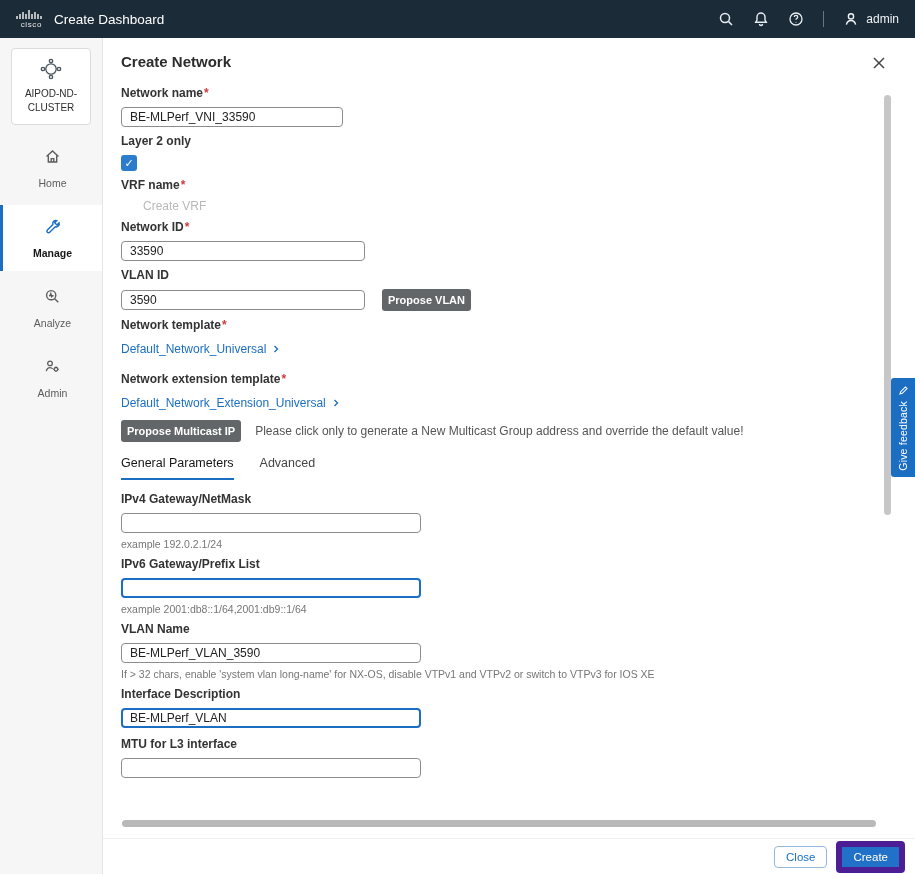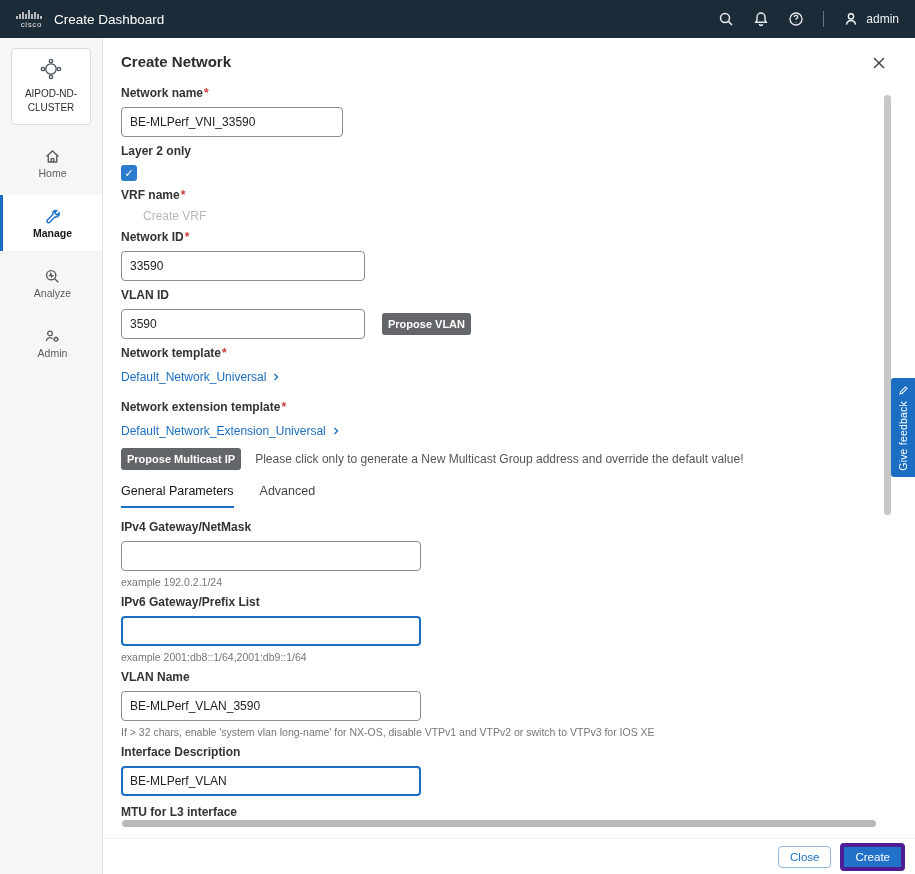--- a/index.html
+++ b/index.html
@@ -23,21 +23,21 @@
   .layout { display: flex; height: 836px; }
 
   
   .sidebar { width: 103px; background: #f6f6f6; border-right: 1px solid #e4e4e4;
              padding-top: 10px; flex-shrink: 0; }
   .cluster-card { margin: 0 11px 10px; background: #fff; border: 1px solid #dcdcdc;
                   border-radius: 4px; padding: 9px 4px 10px; text-align: center; cursor: pointer; }
   .cluster-card svg { width: 22px; height: 22px; margin: 0 auto; color: #47525c; }
   .cluster-name { font-size: 10px; color: #2c2c2c; margin-top: 7px; line-height: 1.35;
                   word-break: break-all; padding: 0 6px; }
-  .nav-item { display: flex; flex-direction: column; align-items: center; gap: 2px;
+  .nav-item { display: flex; flex-direction: column; align-items: center; gap: 12px;
               padding: 13px 0 12px; margin-top: 4px; color: #5c5c5c; font-size: 10.5px;
               cursor: pointer; border-left: 3px solid transparent; }
   .nav-item svg { width: 17px; height: 17px; }
   .nav-item.active { background: #fff; border-left-color: #1b6ec2; color: #171717; font-weight: bold; }
   .nav-item.active svg { color: #1b6ec2; }
 
   
   .panel { position: relative; flex: 1; background: #fff; }
   .panel-header { height: 48px; display: flex; align-items: flex-start;
                   justify-content: space-between; padding: 15px 26px 0 18px; }
@@ -47,21 +47,21 @@
   .form-area { position: absolute; top: 48px; left: 0; height: 733px; right: 14px;
                overflow: hidden; padding-left: 18px; }
 
   .lbl { font-size: 12px; font-weight: bold; color: #333; margin-bottom: 7px; }
   .lbl.req::after { content: "*"; color: #cf3b3b; margin-left: 1px; }
 
   .grp { margin-bottom: 7px; }
   .grp.mb9 { margin-bottom: 9px; }
   .grp.mb15 { margin-bottom: 15px; }
 
-  input.txt { height: 30px; border: 1px solid #8c8c8c; border-radius: 4px; padding: 0 8px;
+  input.txt { height: 20px; border: 1px solid #8c8c8c; border-radius: 4px; padding: 0 8px;
               font-size: 12px; font-family: "Liberation Sans", sans-serif; color: #222;
               background: #fff; outline: none; display: block; }
   input.txt.focused { border: 2px solid #1b6ec2; padding: 0 7px; }
   .w-s { width: 222px; }
   .w-m { width: 244px; }
   .w-sel { width: 248px; }
   .w-l { width: 300px; }
 
   .checkbox { width: 16px; height: 16px; background: #2b7ccc; border-radius: 3px;
               display: flex; align-items: center; justify-content: center; cursor: pointer; }
@@ -99,21 +99,21 @@
   .hscroll { position: absolute; top: 782px; left: 19px; width: 754px; height: 7px;
              background: #b9b9b9; border-radius: 4px; cursor: pointer; }
 
   
   .panel-footer { position: absolute; bottom: 0; left: 0; right: 0; height: 36px;
                   background: #fff; border-top: 1px solid #ededed; display: flex;
                   align-items: center; justify-content: flex-end; gap: 9px; padding-right: 10px; }
   .btn { font-family: "Liberation Sans", sans-serif; font-size: 11.5px; border-radius: 4px;
          padding: 4px 11px; cursor: pointer; }
   .btn-outline { background: #fff; color: #1b6ec2; border: 1px solid #93b9e0; }
-  .btn-primary { background: #2071c7; color: #fff; border: 4px solid #4c1d95; }
+  .btn-primary { background: #2071c7; color: #fff; border: 6px solid #4c1d95; }
 
   
   .feedback-tab { position: fixed; right: 0; top: 378px; width: 24px; height: 99px;
                   background: #1b6ec2; color: #fff; border-radius: 3px 0 0 3px;
                   display: flex; flex-direction: column; align-items: center;
                   justify-content: center; gap: 5px; cursor: pointer; }
   .feedback-tab .vtext { writing-mode: vertical-rl; transform: rotate(180deg);
                          font-size: 10.5px; letter-spacing: .2px; }
   .feedback-tab svg { width: 11px; height: 11px; }
 </style>

